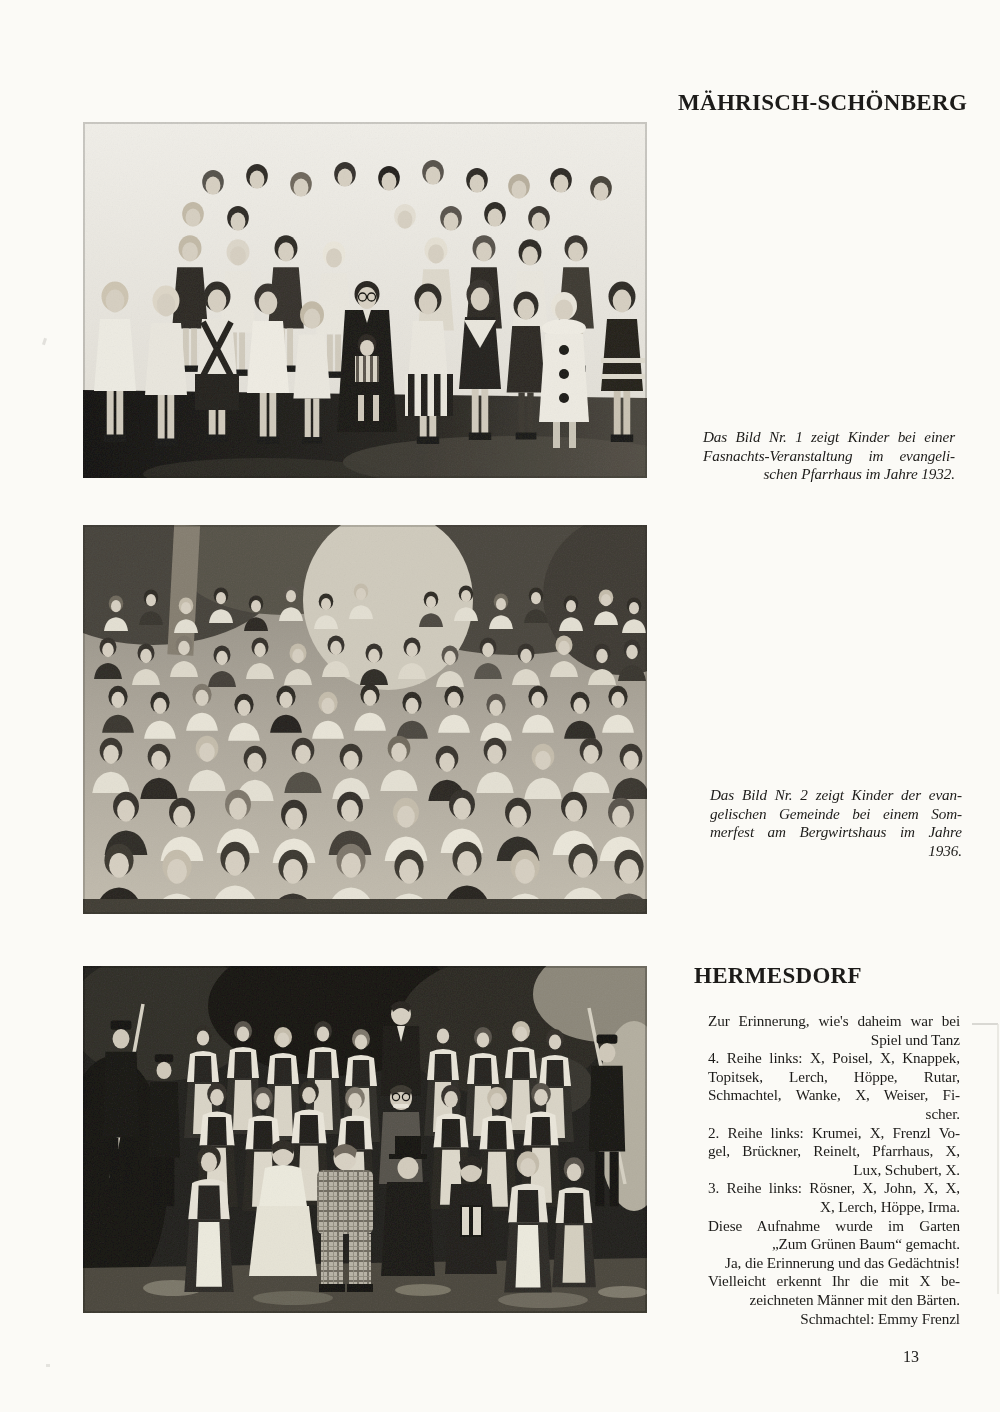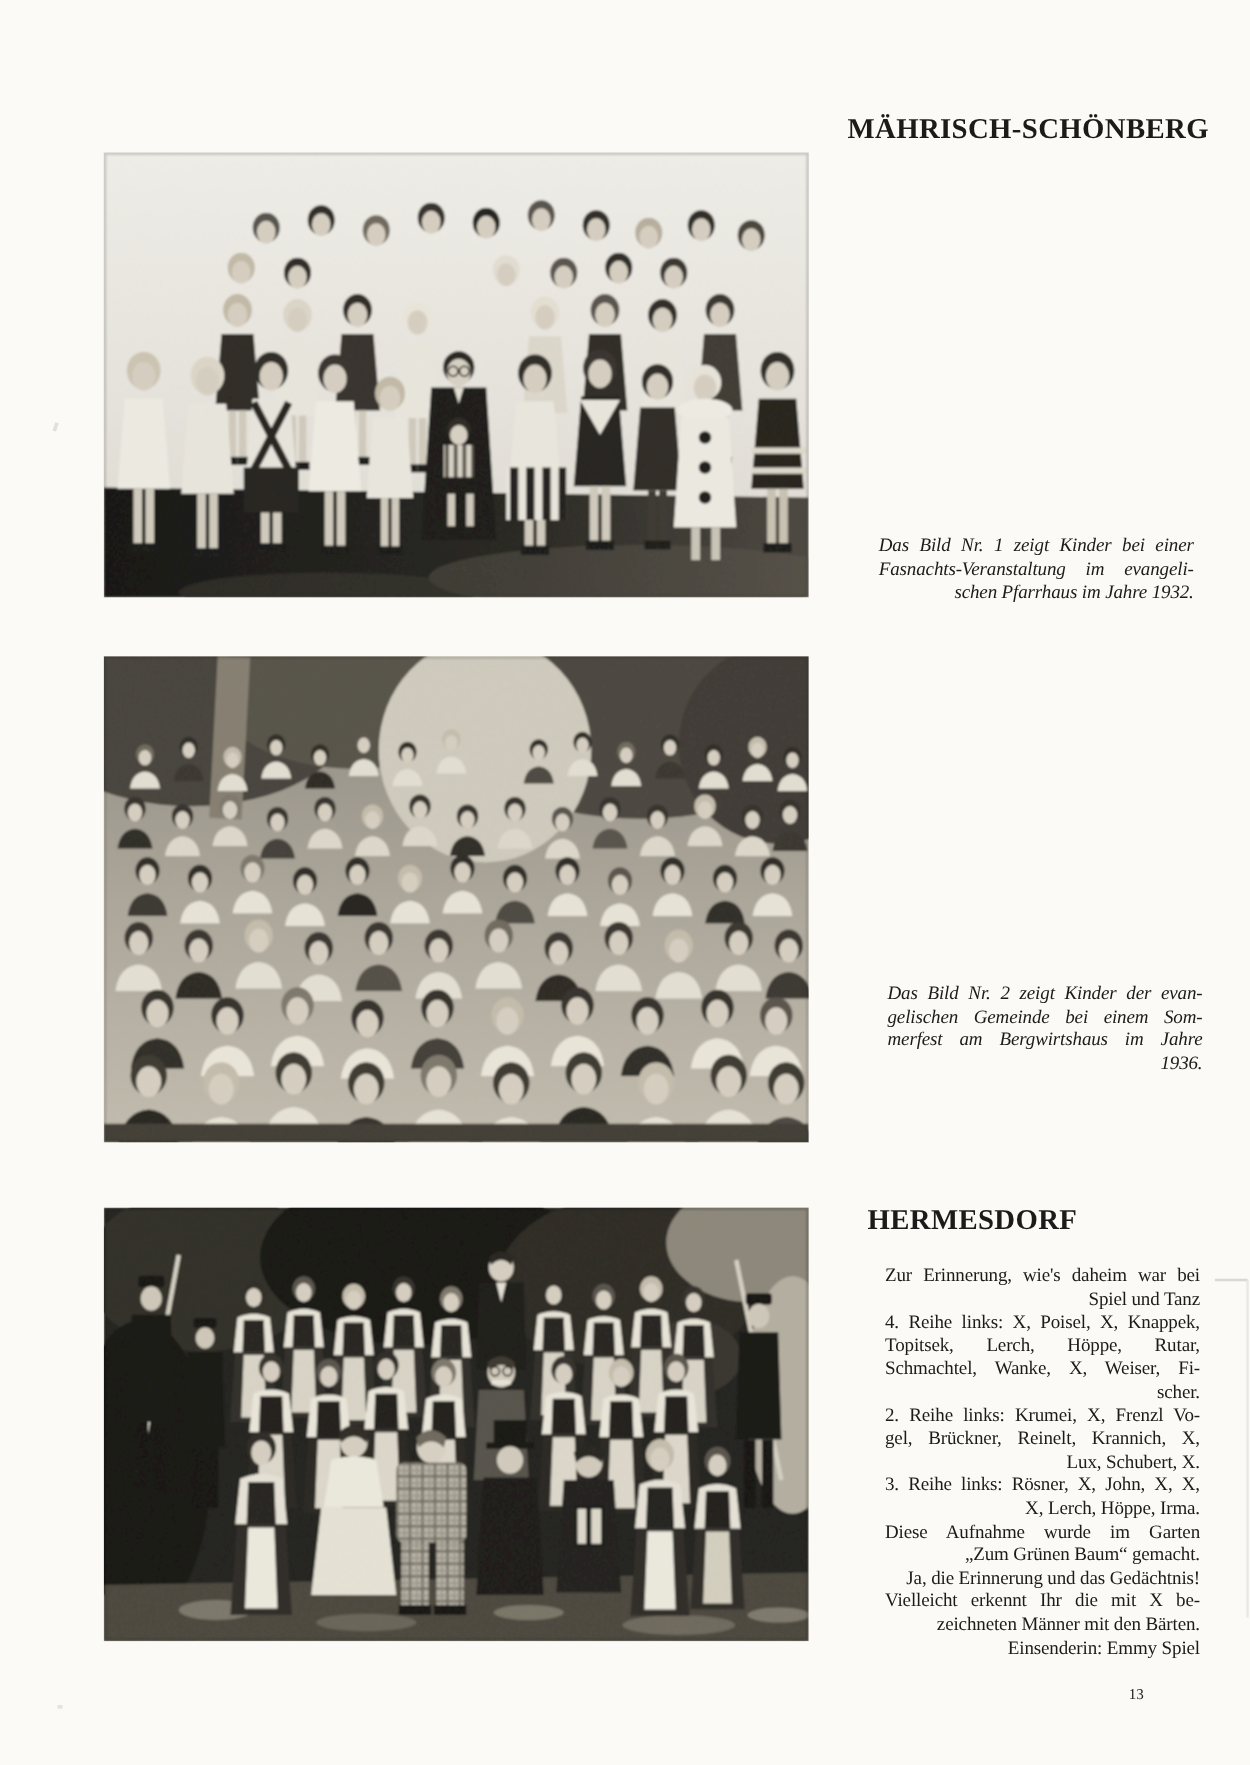--- a/index.html
+++ b/index.html
@@ -12,21 +12,21 @@
   }
   .abs { position:absolute; }
   .photo { position:absolute; overflow:hidden; background:#d8d4cb; }
   .photo svg { display:block; width:100%; height:100%; }
   .col-text { width:252px; font-size:15.2px; line-height:18.6px; letter-spacing:-0.1px; }
   .heading { font-size:23px; font-weight:bold; letter-spacing:0.3px; line-height:20px; }
   .it { font-style:italic; }
   .jl { text-align:justify; text-align-last:justify; }
   .ll { text-align:right; }
   .rl { text-align:right; }
-  .pagenum { font-size:12px; }
+  .pagenum { font-size:16px; }
   .mark { position:absolute; background:#c3c1bc; }
   .fold { position:absolute; background:#e2e1dc; }
 </style>
 </head>
 <body>
 
 <svg width="0" height="0" style="position:absolute" aria-hidden="true">
   <defs>
     <filter id="grain" x="0" y="0" width="100%" height="100%">
       <feTurbulence type="fractalNoise" baseFrequency="0.85" numOctaves="2" stitchTiles="stitch"></feTurbulence>
@@ -415,30 +415,30 @@
 <h2 class="abs heading" style="left:678px; top:950px; margin:16px;">HERMESDORF</h2>
 
 <div class="abs col-text" style="left:708px; top:1012px;">
   <div class="jl">Zur Erinnerung, wie's daheim war bei</div>
   <div class="ll">Spiel und Tanz</div>
   <div class="jl">4. Reihe links: X, Poisel, X, Knappek,</div>
   <div class="jl">Topitsek, Lerch, Höppe, Rutar,</div>
   <div class="jl">Schmachtel, Wanke, X, Weiser, Fi-</div>
   <div class="ll">scher.</div>
   <div class="jl">2. Reihe links: Krumei, X, Frenzl Vo-</div>
-  <div class="jl">gel, Brückner, Reinelt, Krannich, X,</div>
+  <div class="jl">gel, Brückner, Reinelt, Pfarrhaus, X,</div>
   <div class="ll">Lux, Schubert, X.</div>
   <div class="jl">3. Reihe links: Rösner, X, John, X, X,</div>
   <div class="ll">X, Lerch, Höppe, Irma.</div>
   <div class="jl">Diese Aufnahme wurde im Garten</div>
   <div class="ll">„Zum Grünen Baum“ gemacht.</div>
   <div class="ll">Ja, die Erinnerung und das Gedächtnis!</div>
   <div class="jl">Vielleicht erkennt Ihr die mit X be-</div>
   <div class="ll">zeichneten Männer mit den Bärten.</div>
-  <div class="rl">Einsenderin: Emmy Spiel</div>
+  <div class="rl">Schmachtel: Emmy Frenzl</div>
 </div>
 
 <div class="abs pagenum" style="left:903px; top:1348px;">13</div>
 
 <div class="mark" style="left:972px; top:1023px; width:26px; height:2px; opacity:.6;"></div>
 <div class="fold" style="left:997px; top:1024px; width:2px; height:270px; opacity:.7;"></div>
 <div class="mark" style="left:43px; top:338px; width:3px; height:7px; opacity:.45; transform:rotate(18deg);"></div>
 <div class="mark" style="left:46px; top:1364px; width:4px; height:3px; opacity:.4;"></div>
 
 </body></html>

